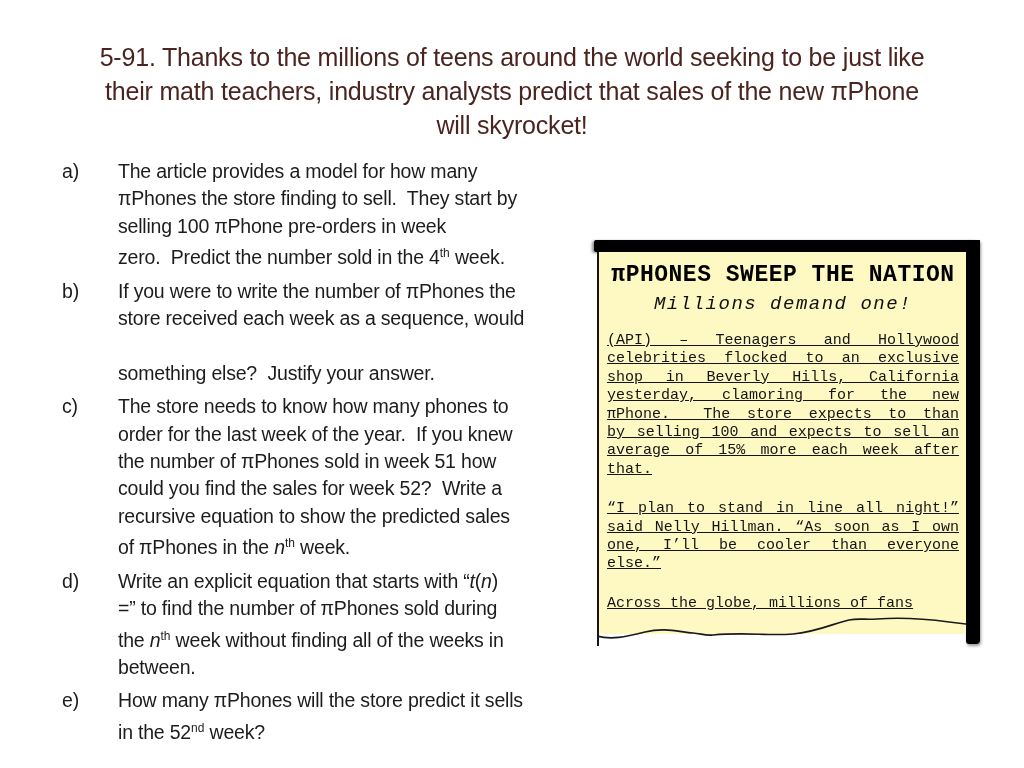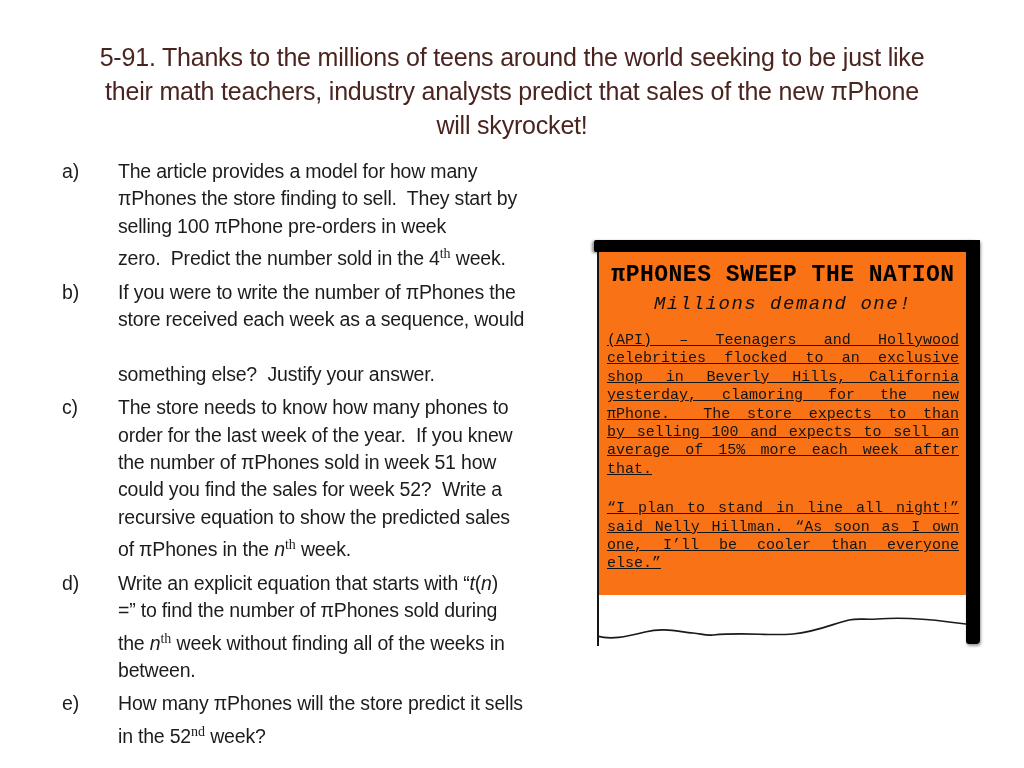--- a/index.html
+++ b/index.html
@@ -10,33 +10,33 @@
   
   .title{
     position:absolute;left:0;top:40px;width:100%;text-align:center;
     font-size:25px;line-height:34px;color:#4a241f;letter-spacing:-0.2px;
   }
   
   .items{position:absolute;left:62px;top:158px;width:510px;color:#1c1c1c;}
   .item{display:flex;margin-bottom:6px;font-size:19.5px;line-height:27.4px;letter-spacing:-0.2px;}
   .item-label{width:56px;flex:none;}
   .item-text{white-space:pre-wrap;}
-  .sup{font-size:14px;vertical-align:7px;letter-spacing:0;font-family:Liberation Serif, serif;}
+  .sup{font-size:12px;vertical-align:7px;letter-spacing:0;}
   
   .newsclip{position:absolute;left:592px;top:238px;width:388px;height:412px;}
   .np-topbar{
     position:absolute;left:2px;top:2px;right:0;height:12px;background:#000;
     border-radius:2px 5px 2px 2px;box-shadow:-2px 1px 3px rgba(0,0,0,0.45);
   }
   .np-rightbar{
     position:absolute;right:0;top:2px;width:14px;height:404px;background:#000;
     border-radius:0 0 4px 3px;box-shadow:1px 2px 3px rgba(0,0,0,0.40);
   }
   .np-leftline{position:absolute;left:5px;top:14px;width:2px;height:394px;background:#151515;}
-  .np-paper{position:absolute;left:7px;top:14px;right:14px;background:#f97316;padding:10px 7px 0 8px;}
+  .np-paper{position:absolute;left:7px;top:14px;right:14px;background:#fef9c3;padding:10px 7px 0 8px;}
   .np-headline{
     font-family:"Liberation Mono",monospace;font-weight:700;font-size:23px;
     letter-spacing:0.5px;text-align:center;white-space:nowrap;color:#000;
   }
   .np-subhead{
     font-family:"Liberation Mono",monospace;font-style:italic;font-size:19px;
     letter-spacing:1.5px;text-align:center;margin-top:5px;color:#101010;
   }
   .np-body{margin-top:17px;font-family:"Liberation Mono",monospace;font-size:15px;line-height:18.4px;color:#141414;}
   .np-para{margin-bottom:21px;}
@@ -91,20 +91,23 @@
             <div class="np-line just">by selling 100 and expects to sell an</div>
             <div class="np-line just">average of 15% more each week after</div>
             <div class="np-line">that.</div>
           </div>
           <div class="np-para">
             <div class="np-line just">“I plan to stand in line all night!”</div>
             <div class="np-line just">said Nelly Hillman. “As soon as I own</div>
             <div class="np-line just">one, I’ll be cooler than everyone</div>
             <div class="np-line">else.”</div>
           </div>
+          <div class="np-para">
+            <div class="np-line">Across the globe, millions of fans</div>
+          </div>
         </div>
     </div>
     <svg class="np-tear" width="369" height="40" viewBox="0 0 369 40">
       <path d="M0,26 C14,30 28,27 48,22 C68,17 82,22 96,23 C104,23.5 108,26 116,25
                C150,22 170,26 196,24 C220,22 238,13 252,10 C262,8 268,10 280,9
                C300,7.5 330,9 352,12 L369,14" fill="none" stroke="#1a1a1a" stroke-width="1.7" stroke-linecap="round"></path>
     </svg>
   </div>
 
 </div>

